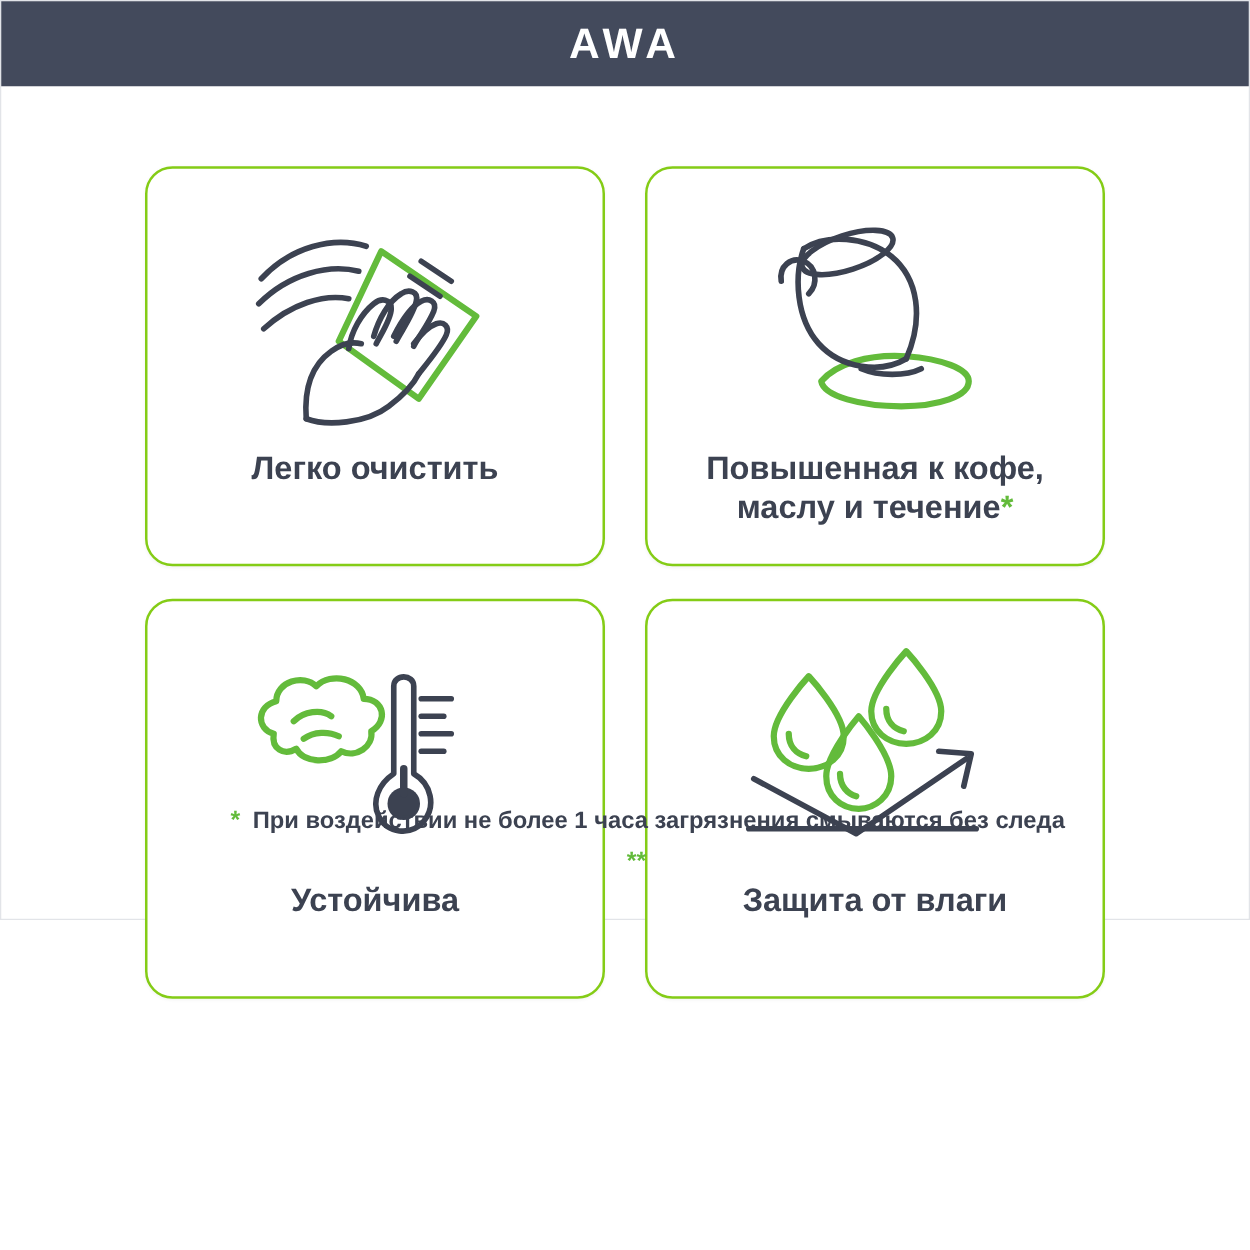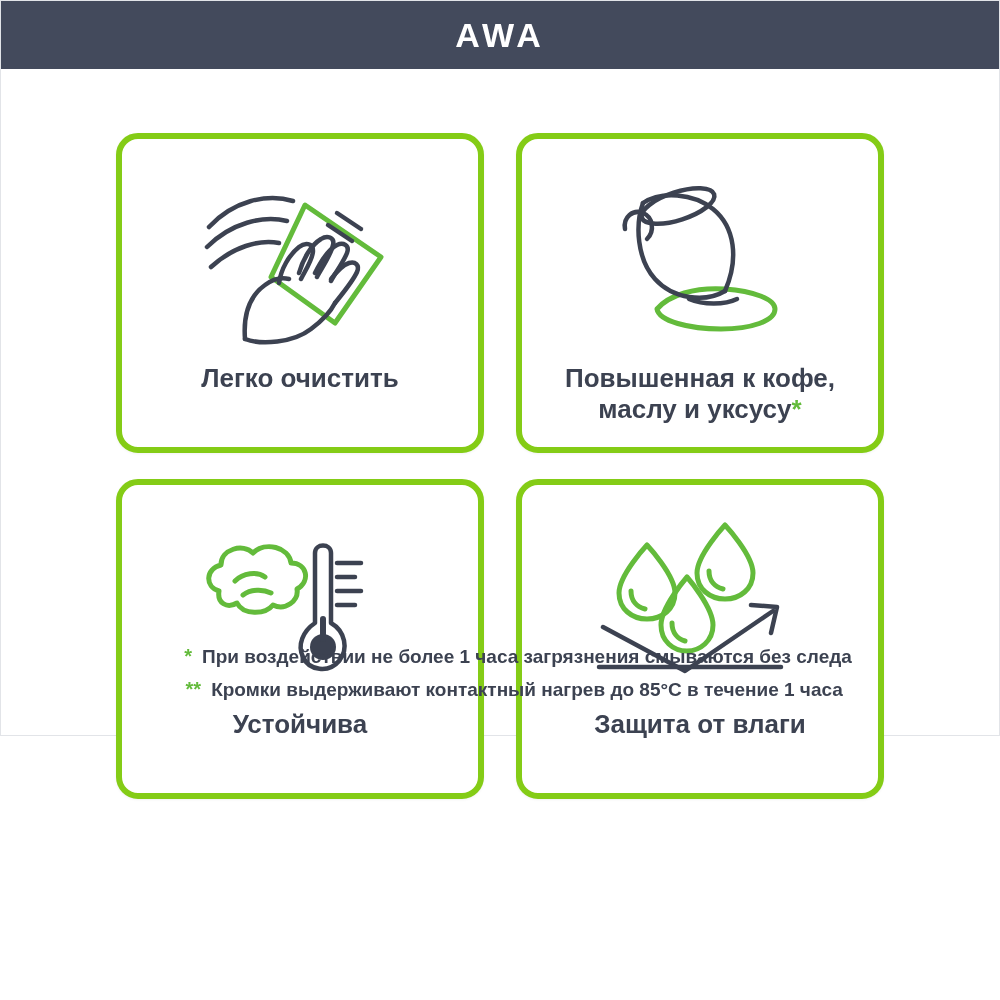--- a/index.html
+++ b/index.html
@@ -37,21 +37,21 @@
   .cards {
     margin: 64px auto 0 auto;
     width: 768px;
     display: grid;
     grid-template-columns: 368px 368px;
     grid-template-rows: 320px 320px;
     gap: 26px 32px;
   }
   .card {
     background: #ffffff;
-    border: 6px solid #84cc16;
+    border: 2px solid #84cc16;
     border-radius: 22px;
     box-shadow: 0 1px 3px rgba(0,0,0,0.05);
     display: flex;
     flex-direction: column;
     align-items: center;
     justify-content: flex-start;
     box-sizing: border-box;
     padding-top: 24px;
   }
   .card-icon {
@@ -148,21 +148,21 @@
             <path d="M58 30 C50 52, 52 86, 70 106 C88 126, 120 130, 140 118"></path>
             <path d="M58 30 C76 18, 108 20, 128 36 C150 54, 154 86, 140 118"></path>
             <ellipse cx="93" cy="33" rx="38" ry="14" transform="rotate(-18 93 33)"></ellipse>
             <path d="M104 126 C118 132, 140 132, 152 126"></path>
           </g>
         </svg>
       </div>
       <div class="card-label">
         <div>Повышенная к кофе,</div>
         <div>
-          <span>маслу и уксусу</span><span class="sup">*</span>
+          <span>маслу и течение</span><span class="sup">*</span>
         </div>
       </div>
     </div>
 
     <div class="card">
       <div class="card-icon">
         <svg width="230" height="180" viewBox="0 0 230 180">
           <g fill="none" stroke="#63bb3b" stroke-width="5" stroke-linecap="round" stroke-linejoin="round">
             <path d="M34 72 C20 68, 20 50, 36 46 C36 30, 58 24, 68 34 C80 22, 104 28, 106 44 C122 44, 126 62, 112 70 C114 82, 100 92, 88 86 C80 96, 58 96, 52 84 C42 90, 32 84, 34 72 Z"></path>
             <path d="M50 62 C58 54, 72 52, 80 58"></path>
@@ -209,17 +209,16 @@
 
   </div>
 
   <div class="notes">
     <div class="note">
       <span class="mark">*</span>
       <span>При воздействии не более 1 часа загрязнения смываются без следа</span>
     </div>
     <div class="note">
       <span class="mark">**</span>
-      <span>Кромки выдерживают контактный нагрев до 85°C в течение 1 часа</span>
     </div>
   </div>
 
 </div>
 
 </body></html>

